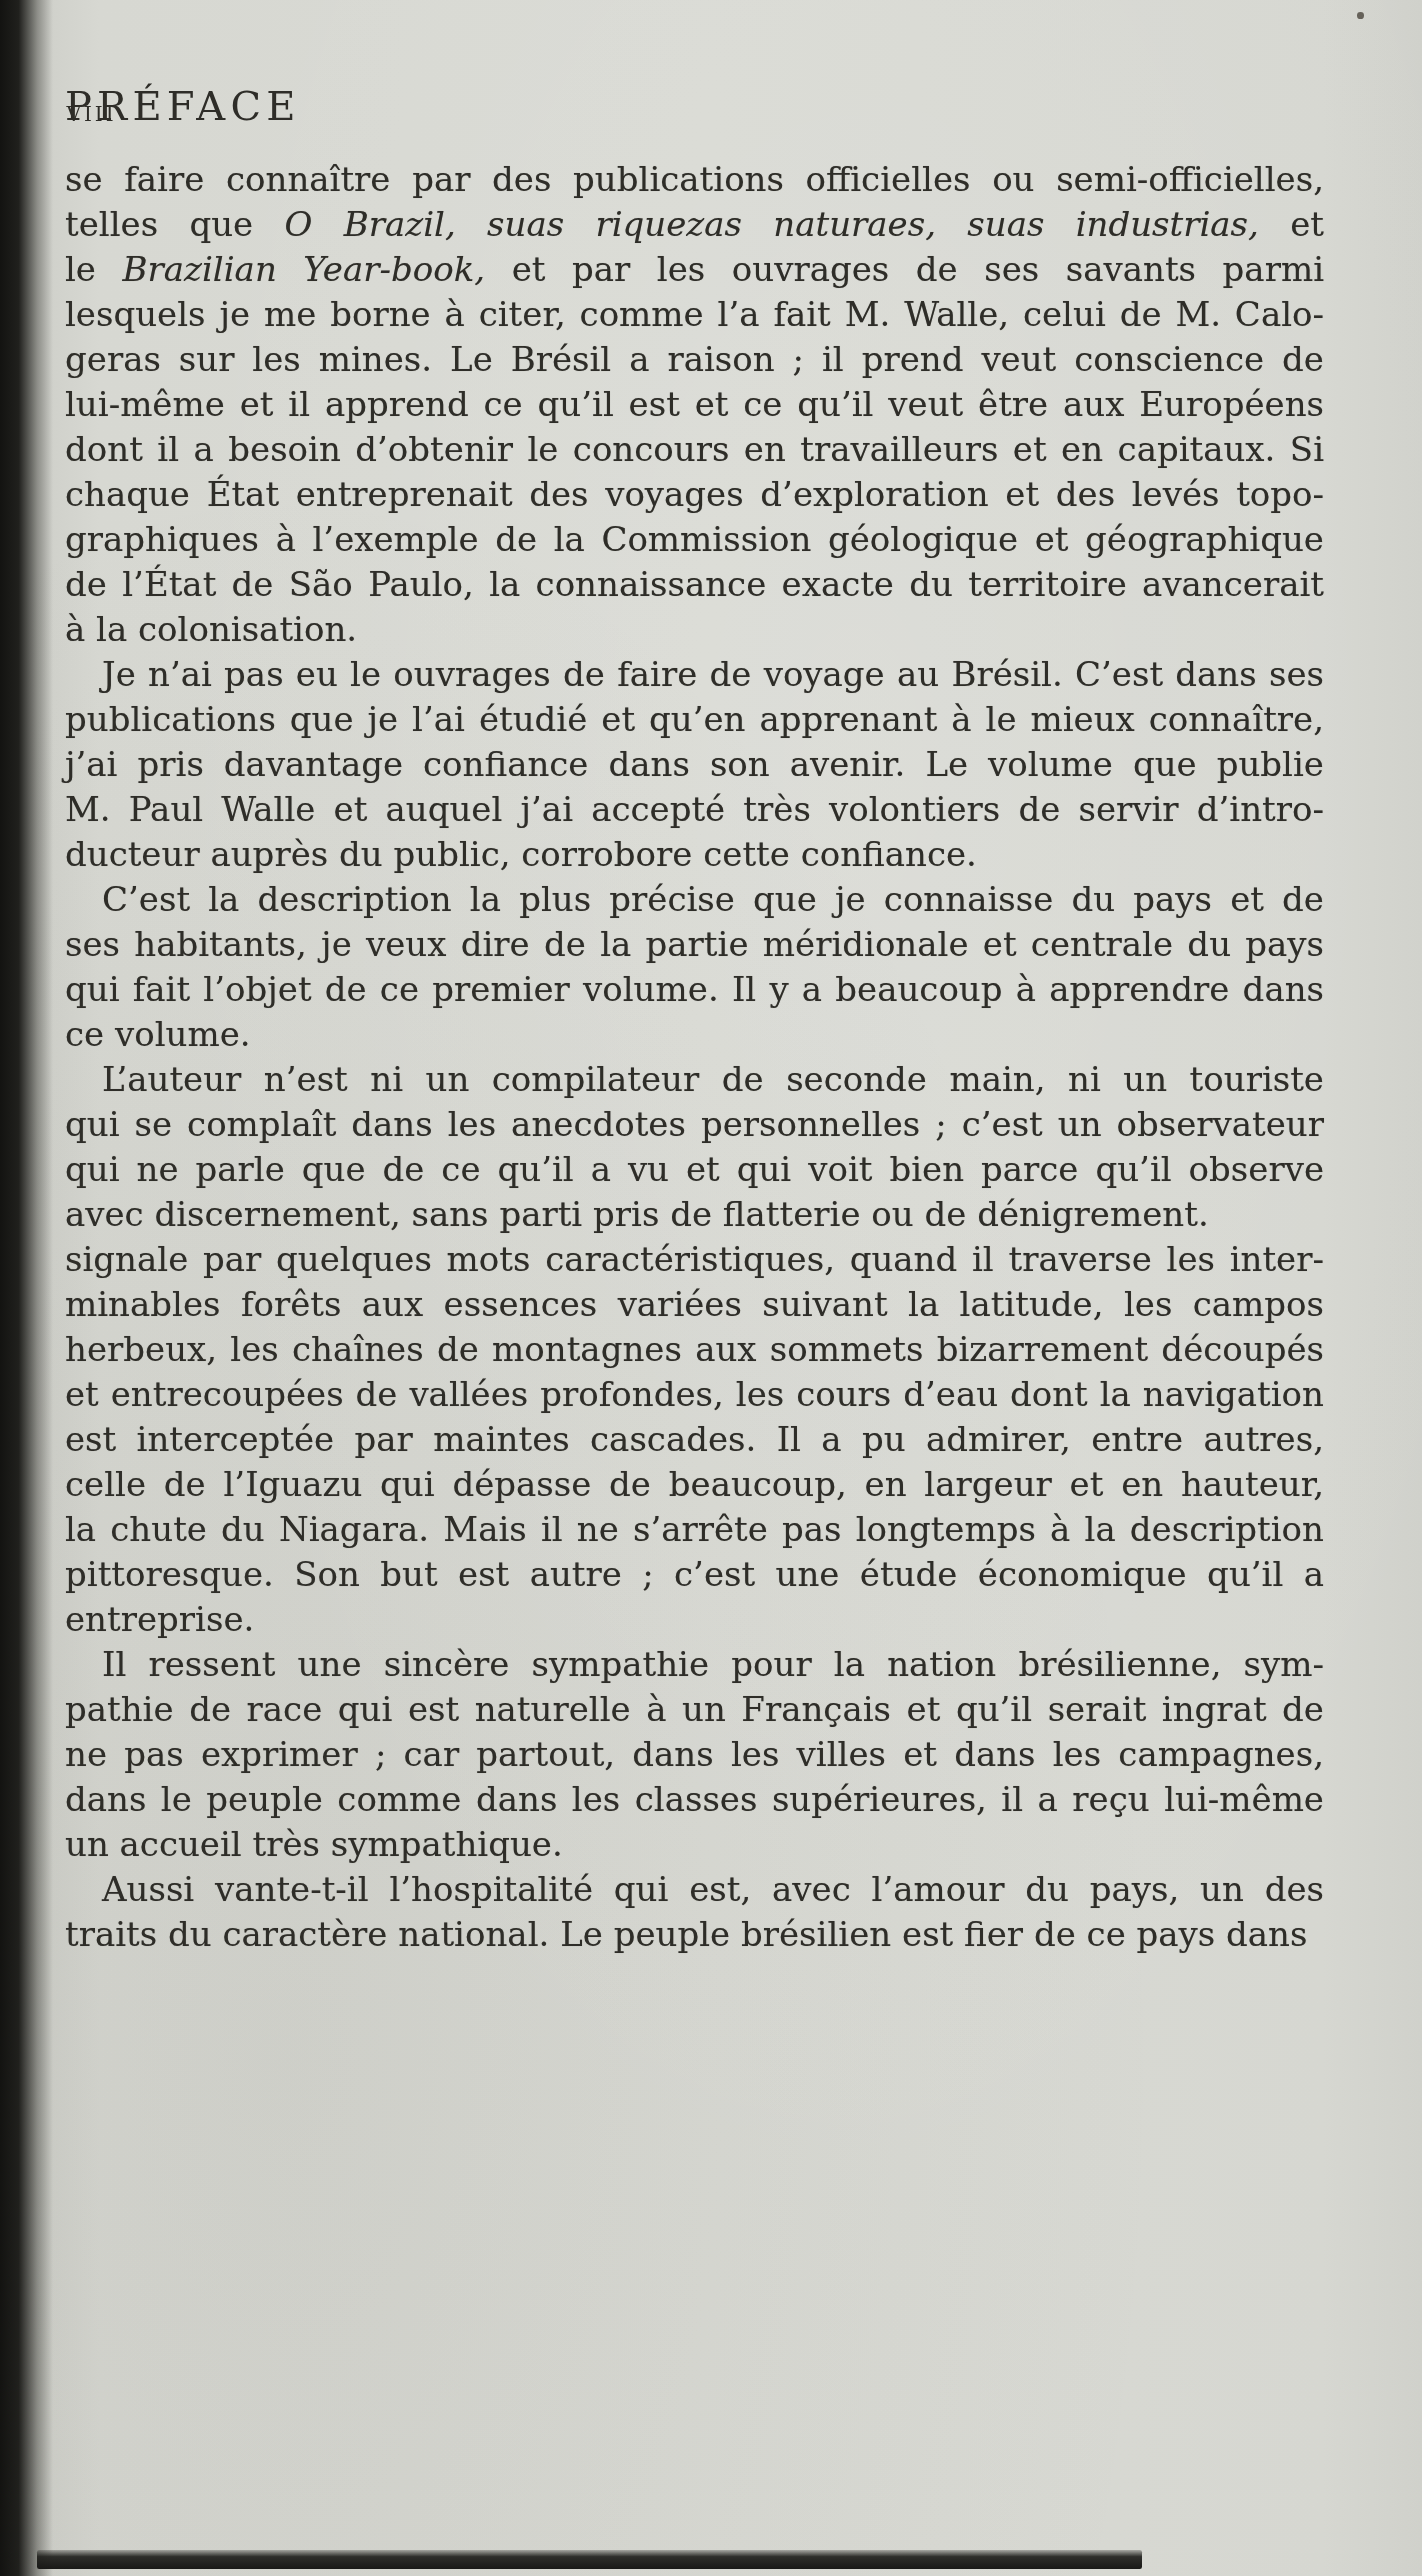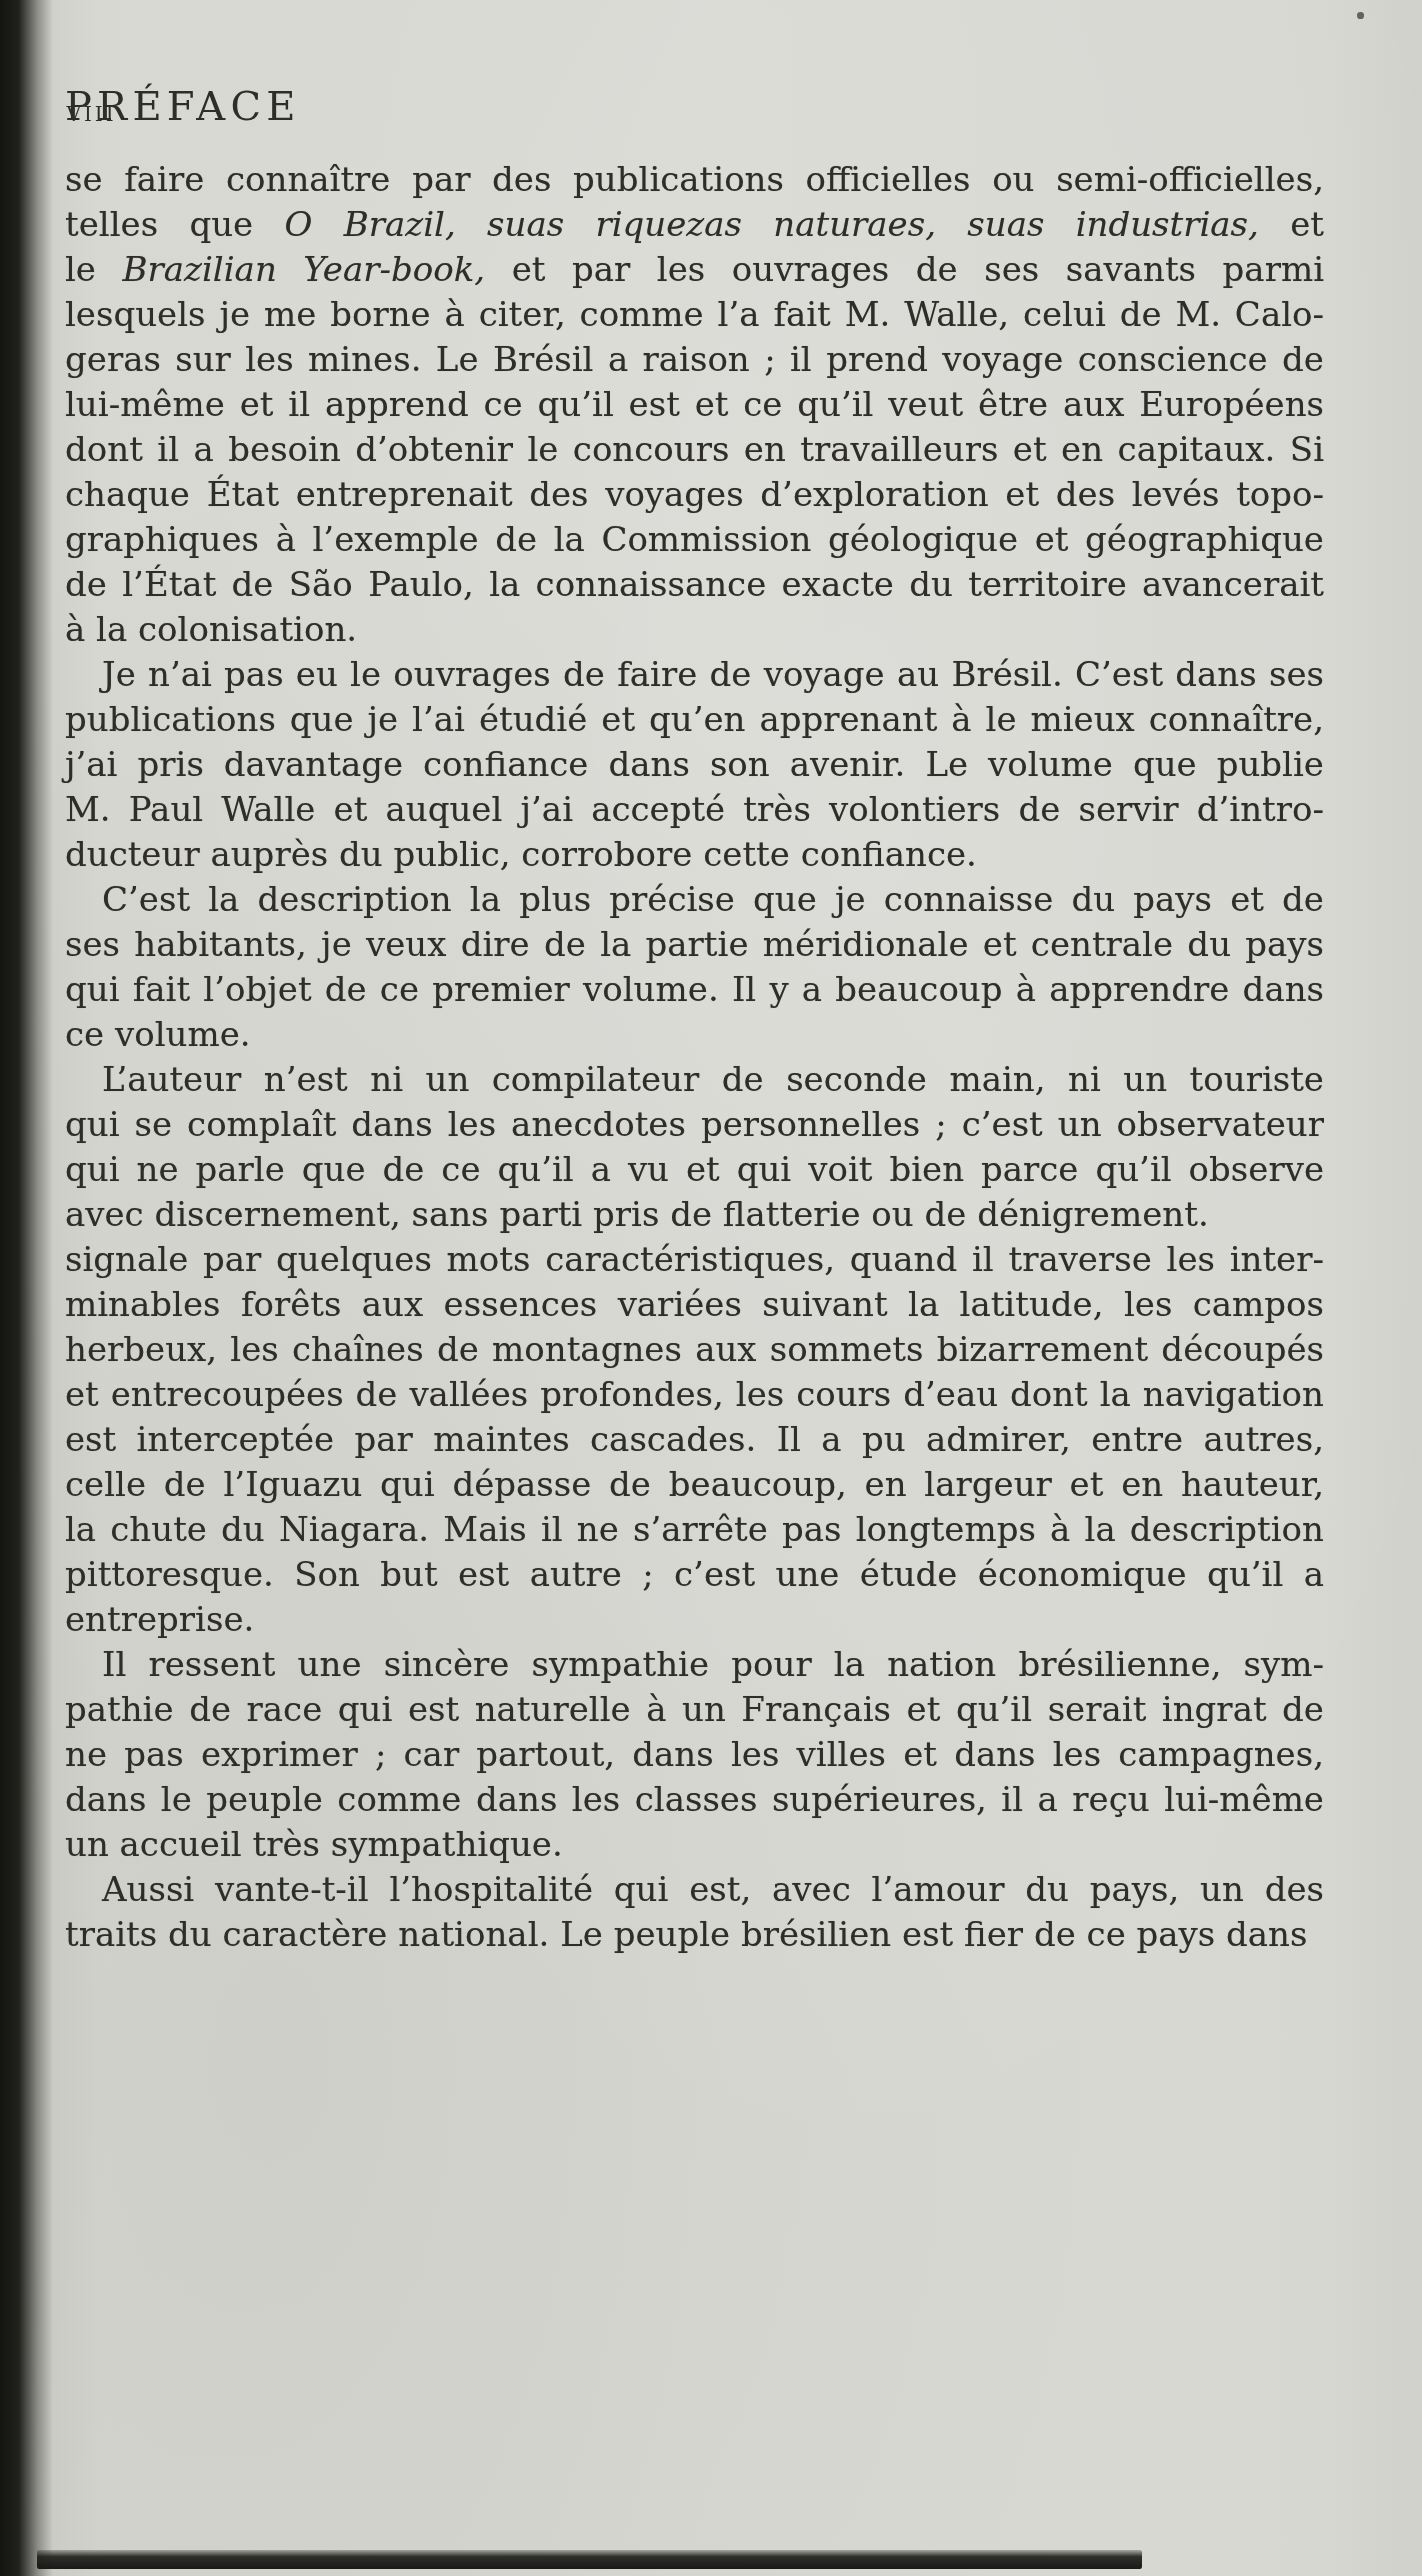--- a/index.html
+++ b/index.html
@@ -109,21 +109,21 @@
     <span class="page-number">VIII</span>
     <span class="running-title">PRÉFACE</span>
   </div>
 
   <div class="text-block">
       <div class="paragraph">
         <div class="line"><span>se faire connaître par des publications officielles ou semi-officielles,</span></div>
         <div class="line"><span>telles que </span><span class="italic">O Brazil, suas riquezas naturaes, suas industrias,</span><span> et</span></div>
         <div class="line"><span>le </span><span class="italic">Brazilian Year-book,</span><span> et par les ouvrages de ses savants parmi</span></div>
         <div class="line"><span>lesquels je me borne à citer, comme l’a fait M. Walle, celui de M. Calo-</span></div>
-        <div class="line"><span>geras sur les mines. Le Brésil a raison ; il prend voyage conscience de</span></div>
+        <div class="line"><span>geras sur les mines. Le Brésil a raison ; il prend veut conscience de</span></div>
         <div class="line"><span>lui-même et il apprend ce qu’il est et ce qu’il veut être aux Européens</span></div>
         <div class="line"><span>dont il a besoin d’obtenir le concours en travailleurs et en capitaux. Si</span></div>
         <div class="line"><span>chaque État entreprenait des voyages d’exploration et des levés topo-</span></div>
         <div class="line"><span>graphiques à l’exemple de la Commission géologique et géographique</span></div>
         <div class="line"><span>de l’État de São Paulo, la connaissance exacte du territoire avancerait</span></div>
         <div class="line last"><span>à la colonisation.</span></div>
       </div>
       <div class="paragraph">
         <div class="line first-indent"><span>Je n’ai pas eu le ouvrages de faire de voyage au Brésil. C’est dans ses</span></div>
         <div class="line"><span>publications que je l’ai étudié et qu’en apprenant à le mieux connaître,</span></div>

